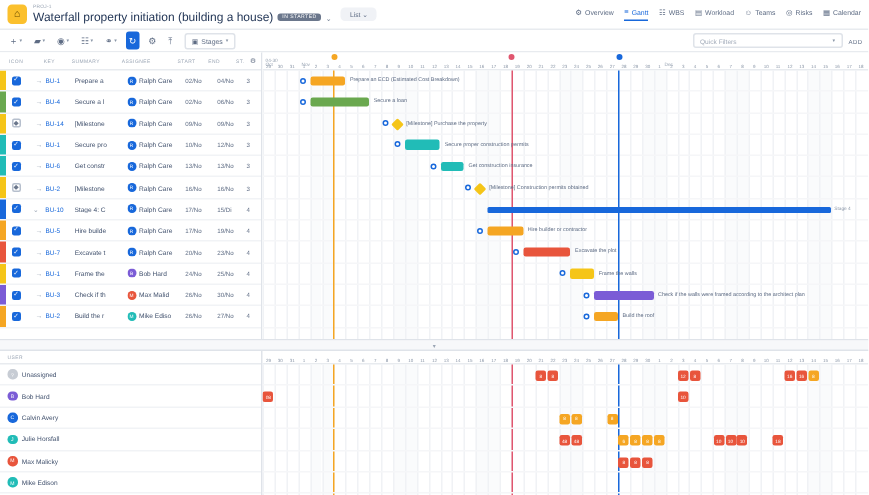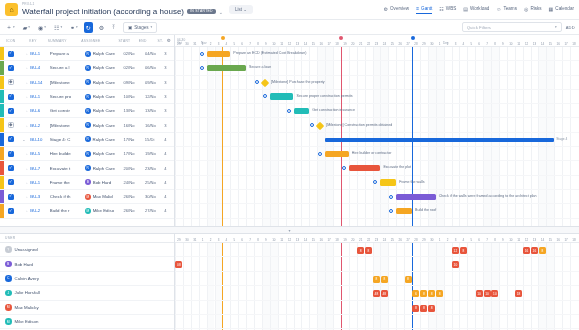--- a/index.html
+++ b/index.html
@@ -129,21 +129,21 @@
 </head>
 <body>
 
 <div id="app">
 
   <div class="hdr">
     <div class="logo">⌂</div>
     <div class="hdr-txt">
       <div class="crumb">PROJ-1</div>
       <div class="ttl">
-        <span>Waterfall project initiation (according a house)</span><span class="badge">IN STARTED</span><span class="cv">⌄</span>
+        <span>Waterfall property initiation (building a house)</span><span class="badge">IN STARTED</span><span class="cv">⌄</span>
       </div>
     </div>
     <div class="pill">List ⌄</div>
     <div class="nav" id="navroot">
         <div class="nav-i">
           <span class="nav-g">⚙</span>
           <span>Overview</span>
         </div>
         <div class="nav-i on">
           <span class="nav-g">≡</span>

